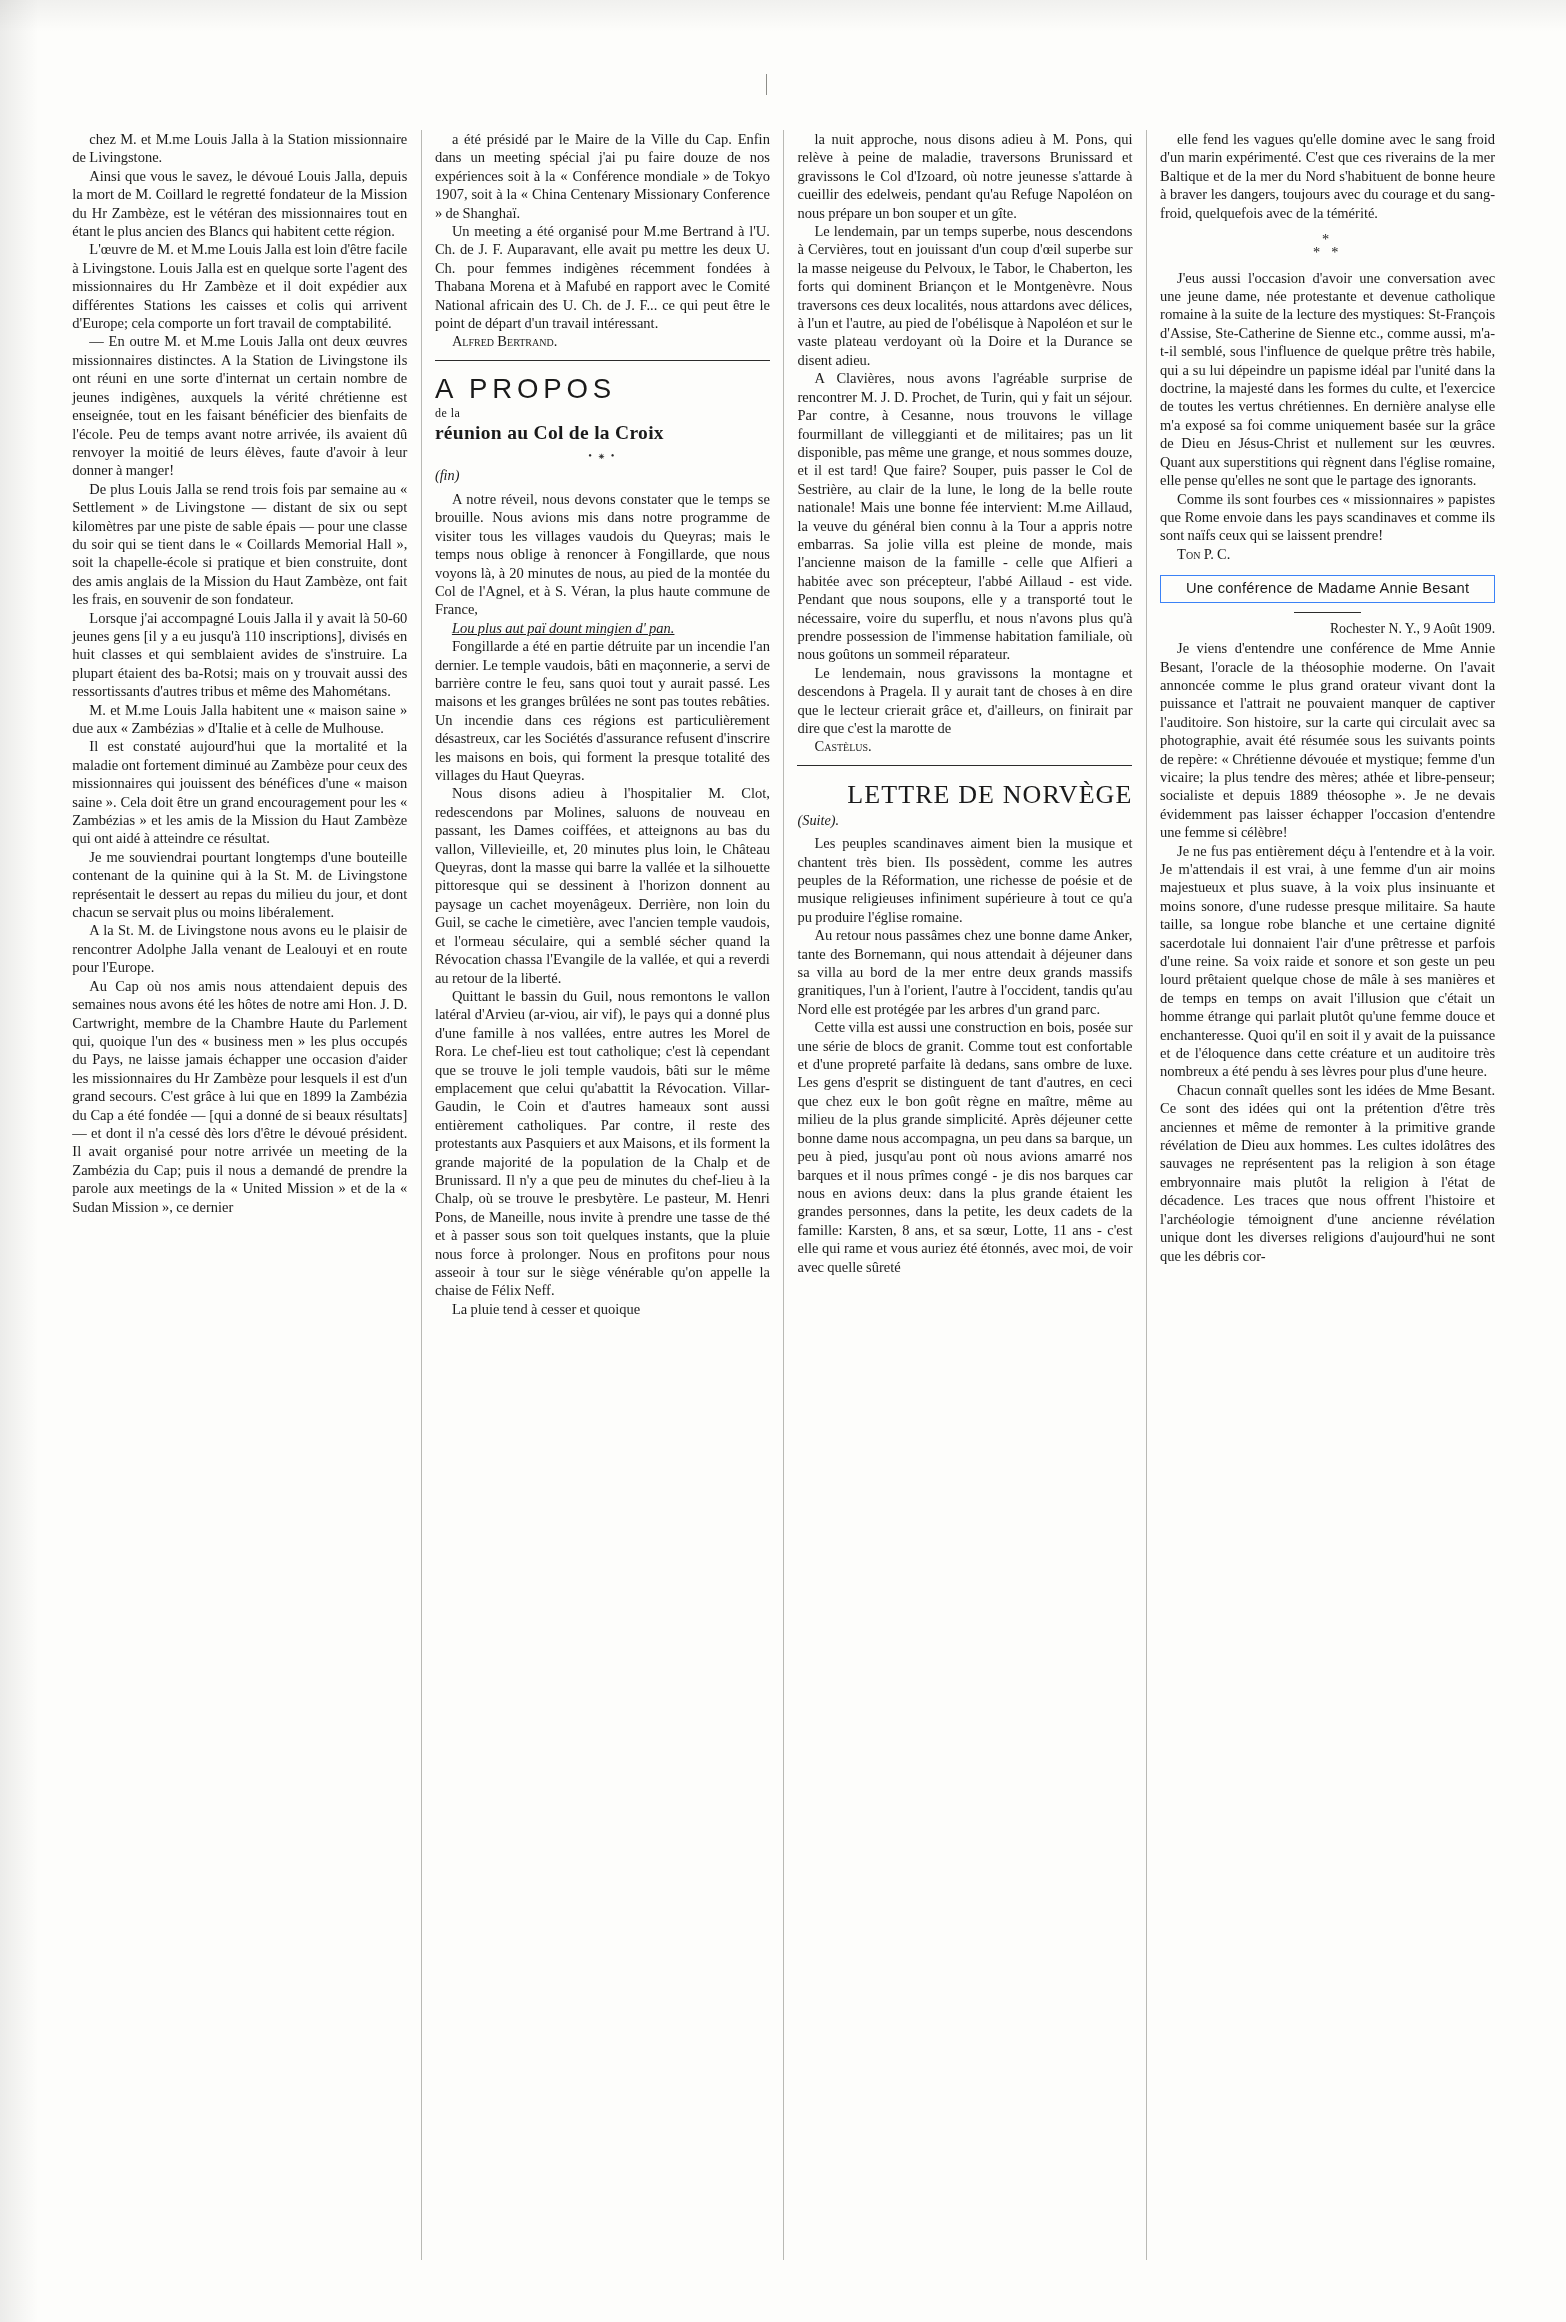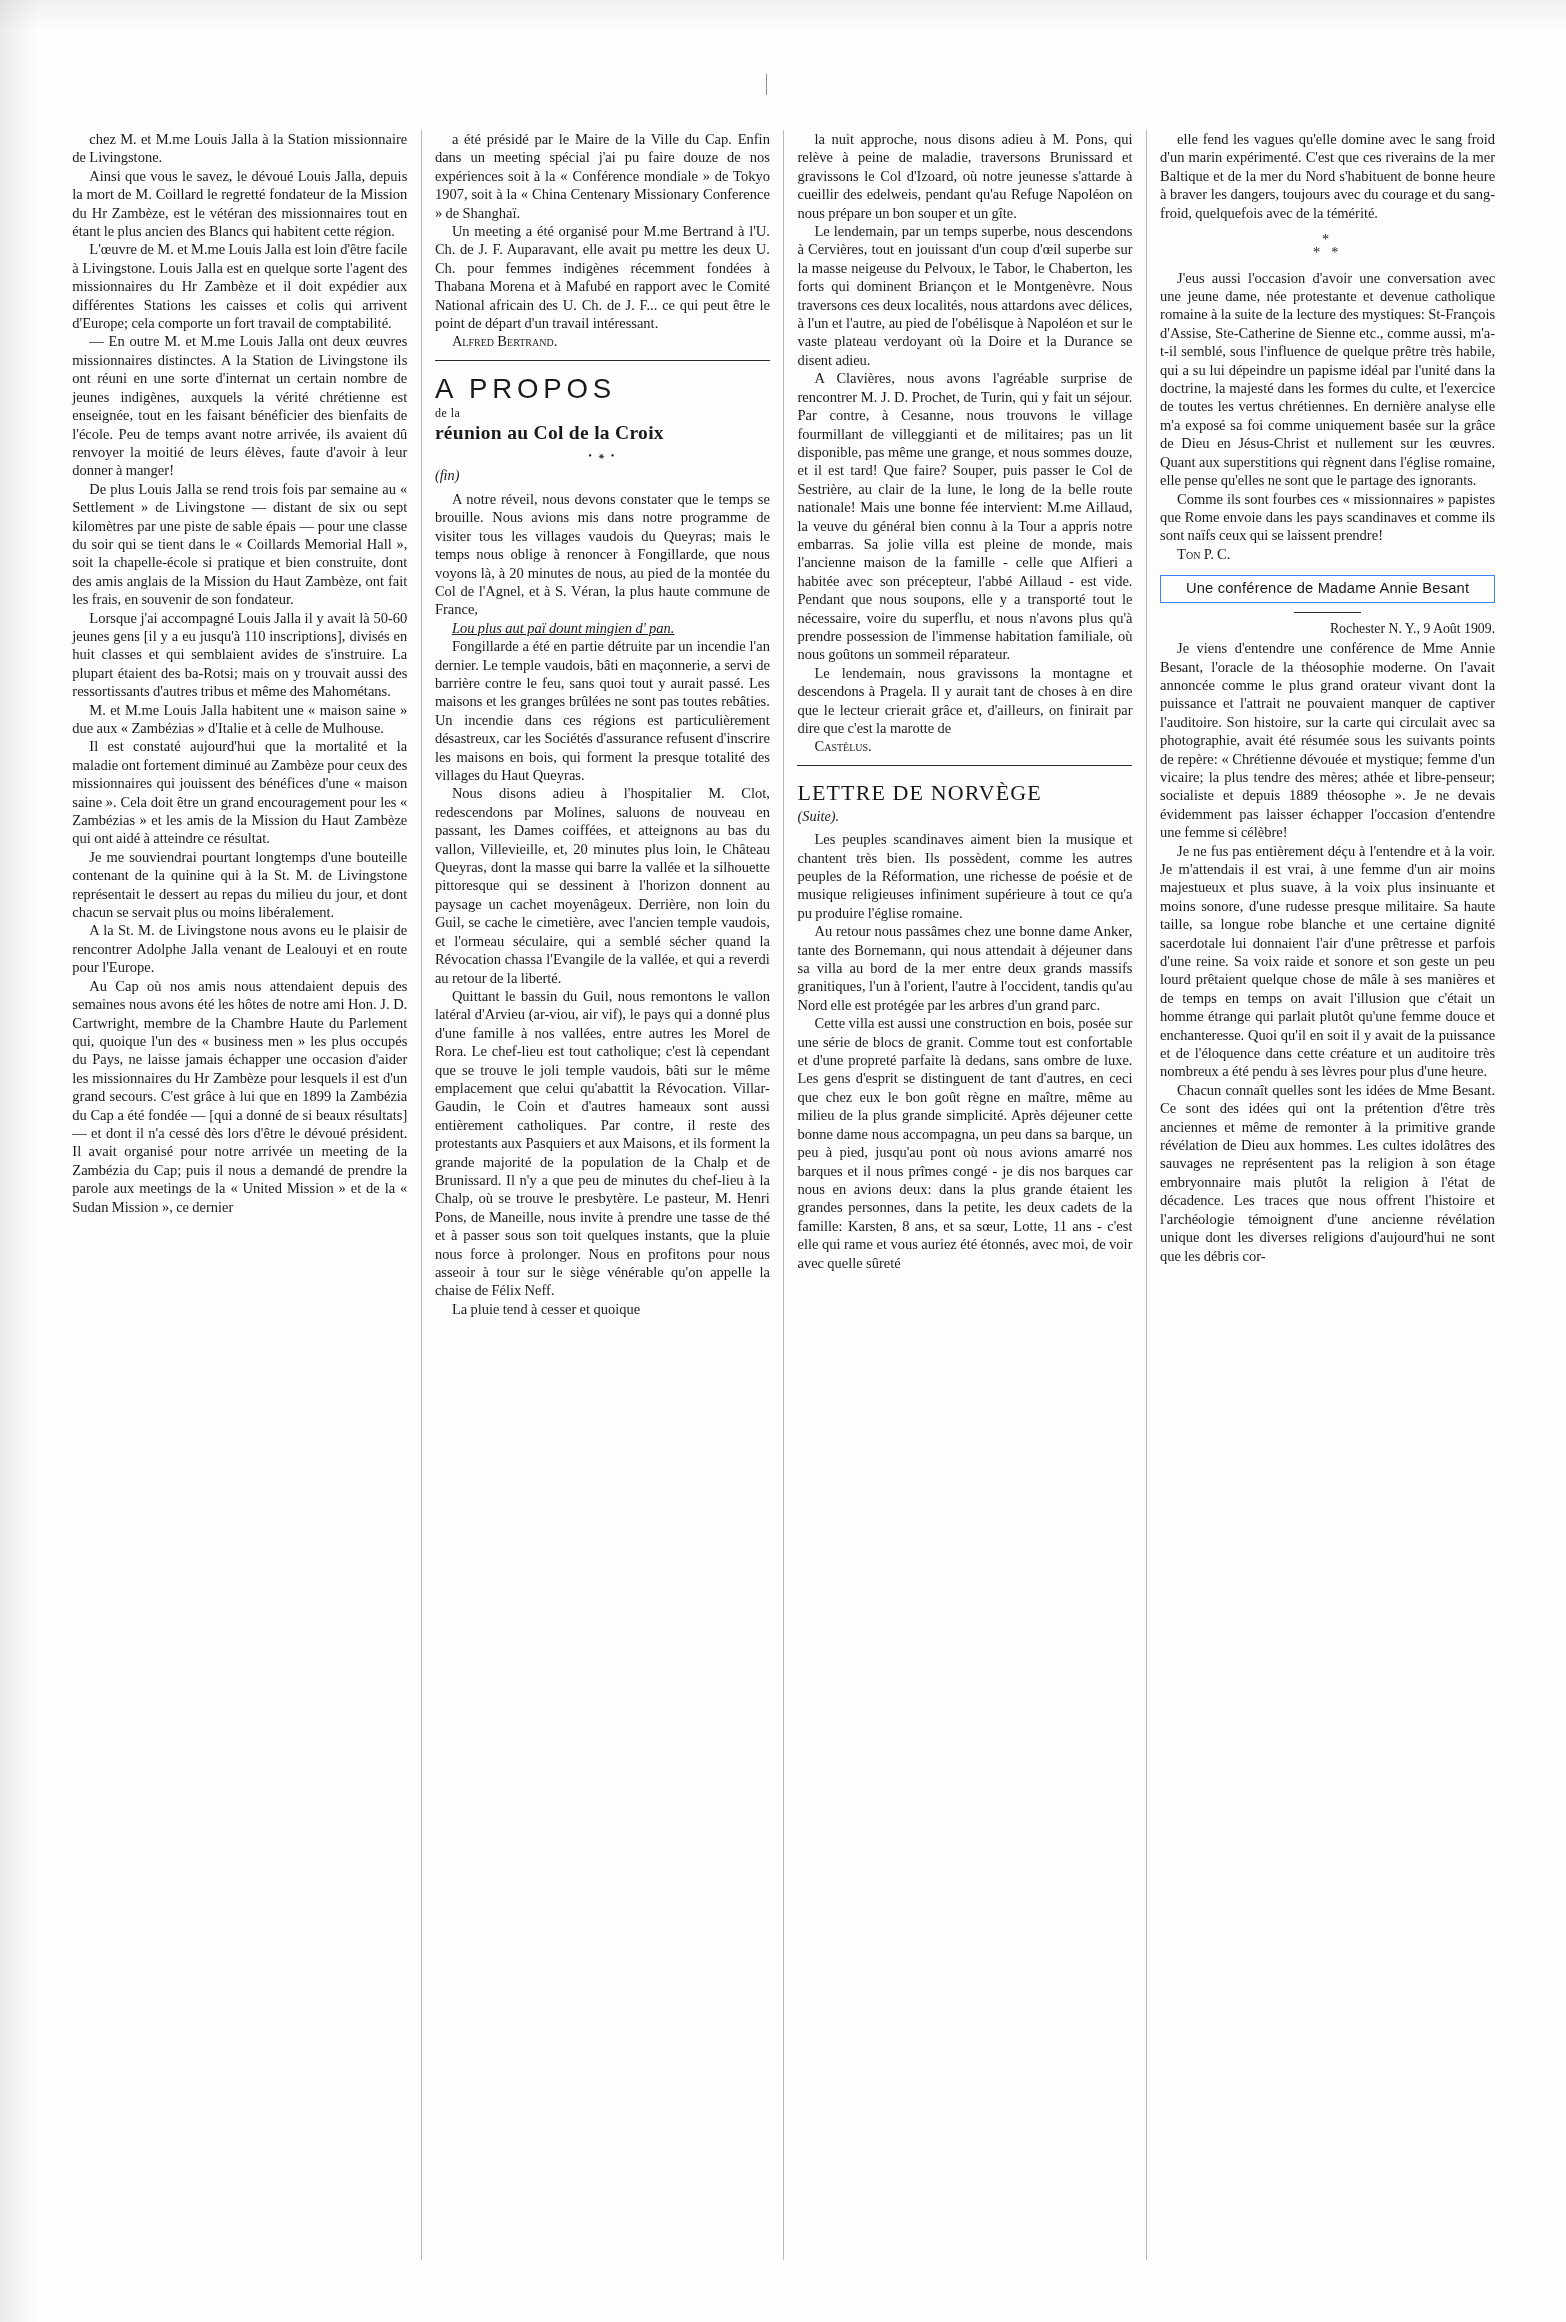--- a/index.html
+++ b/index.html
@@ -113,24 +113,24 @@
     text-indent: 0;
     color: #2b2b2b;
   }
   .centered-italic {
     font-style: italic;
     font-size: 14.3px;
     margin: 1.9px 0 5.7px 0;
     text-indent: 0;
   }
   .headline2 {
-    text-align: left;
+    text-align: right;
     margin: 13.3px 0 1.9px 0;
     text-indent: 0;
-    font-size: 22px;
+    font-size: 26px;
     font-family: "Liberation Serif", serif;
     letter-spacing: 1.1px;
   }
   .boxed-title {
     border: 1px solid #3b82f6;
     text-align: center;
     font-family: "Liberation Sans", sans-serif;
     font-size: 14.7px;
     padding: 4.8px 3.8px 5.7px 3.8px;
     margin: 11.4px 0 5.7px 0;

